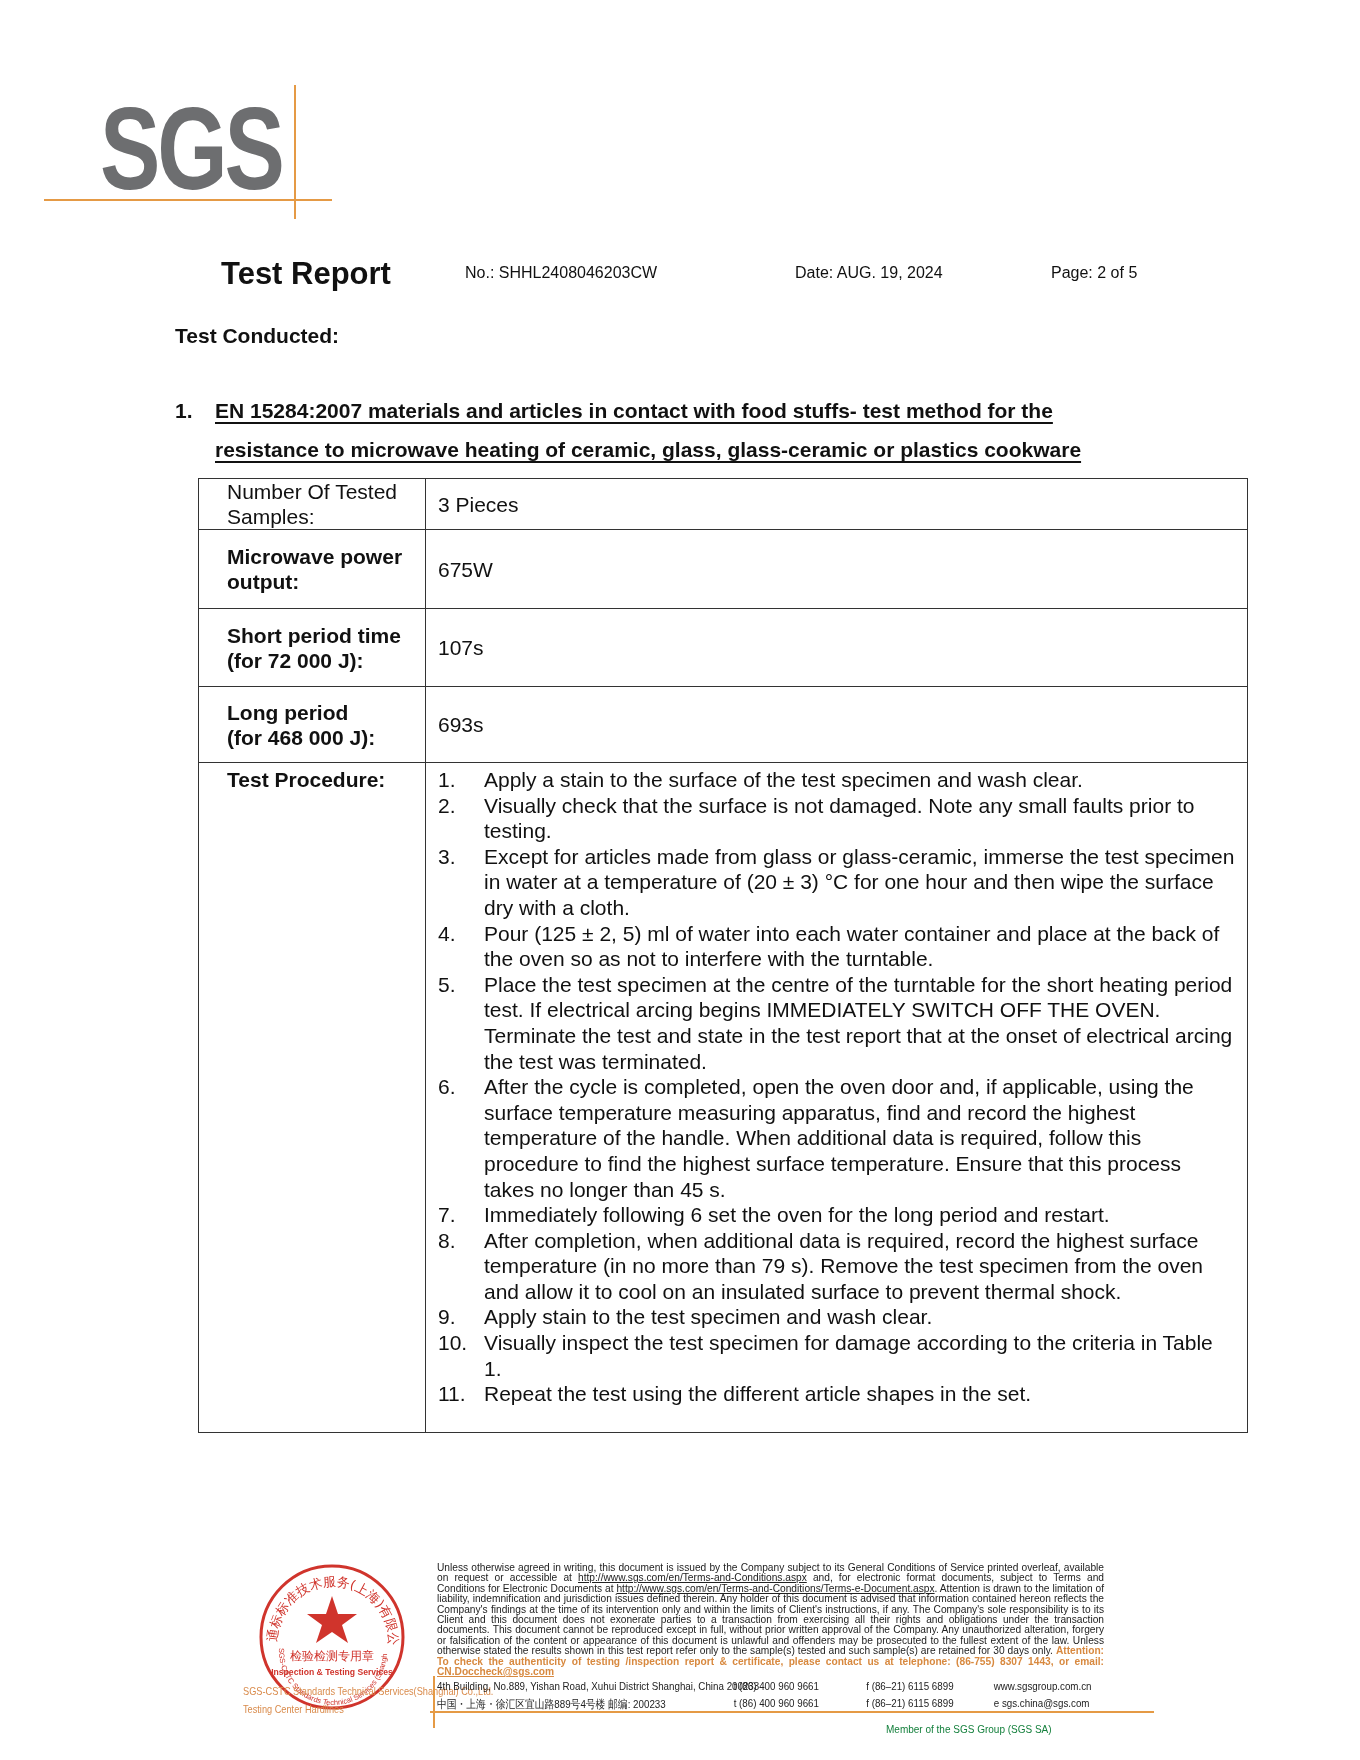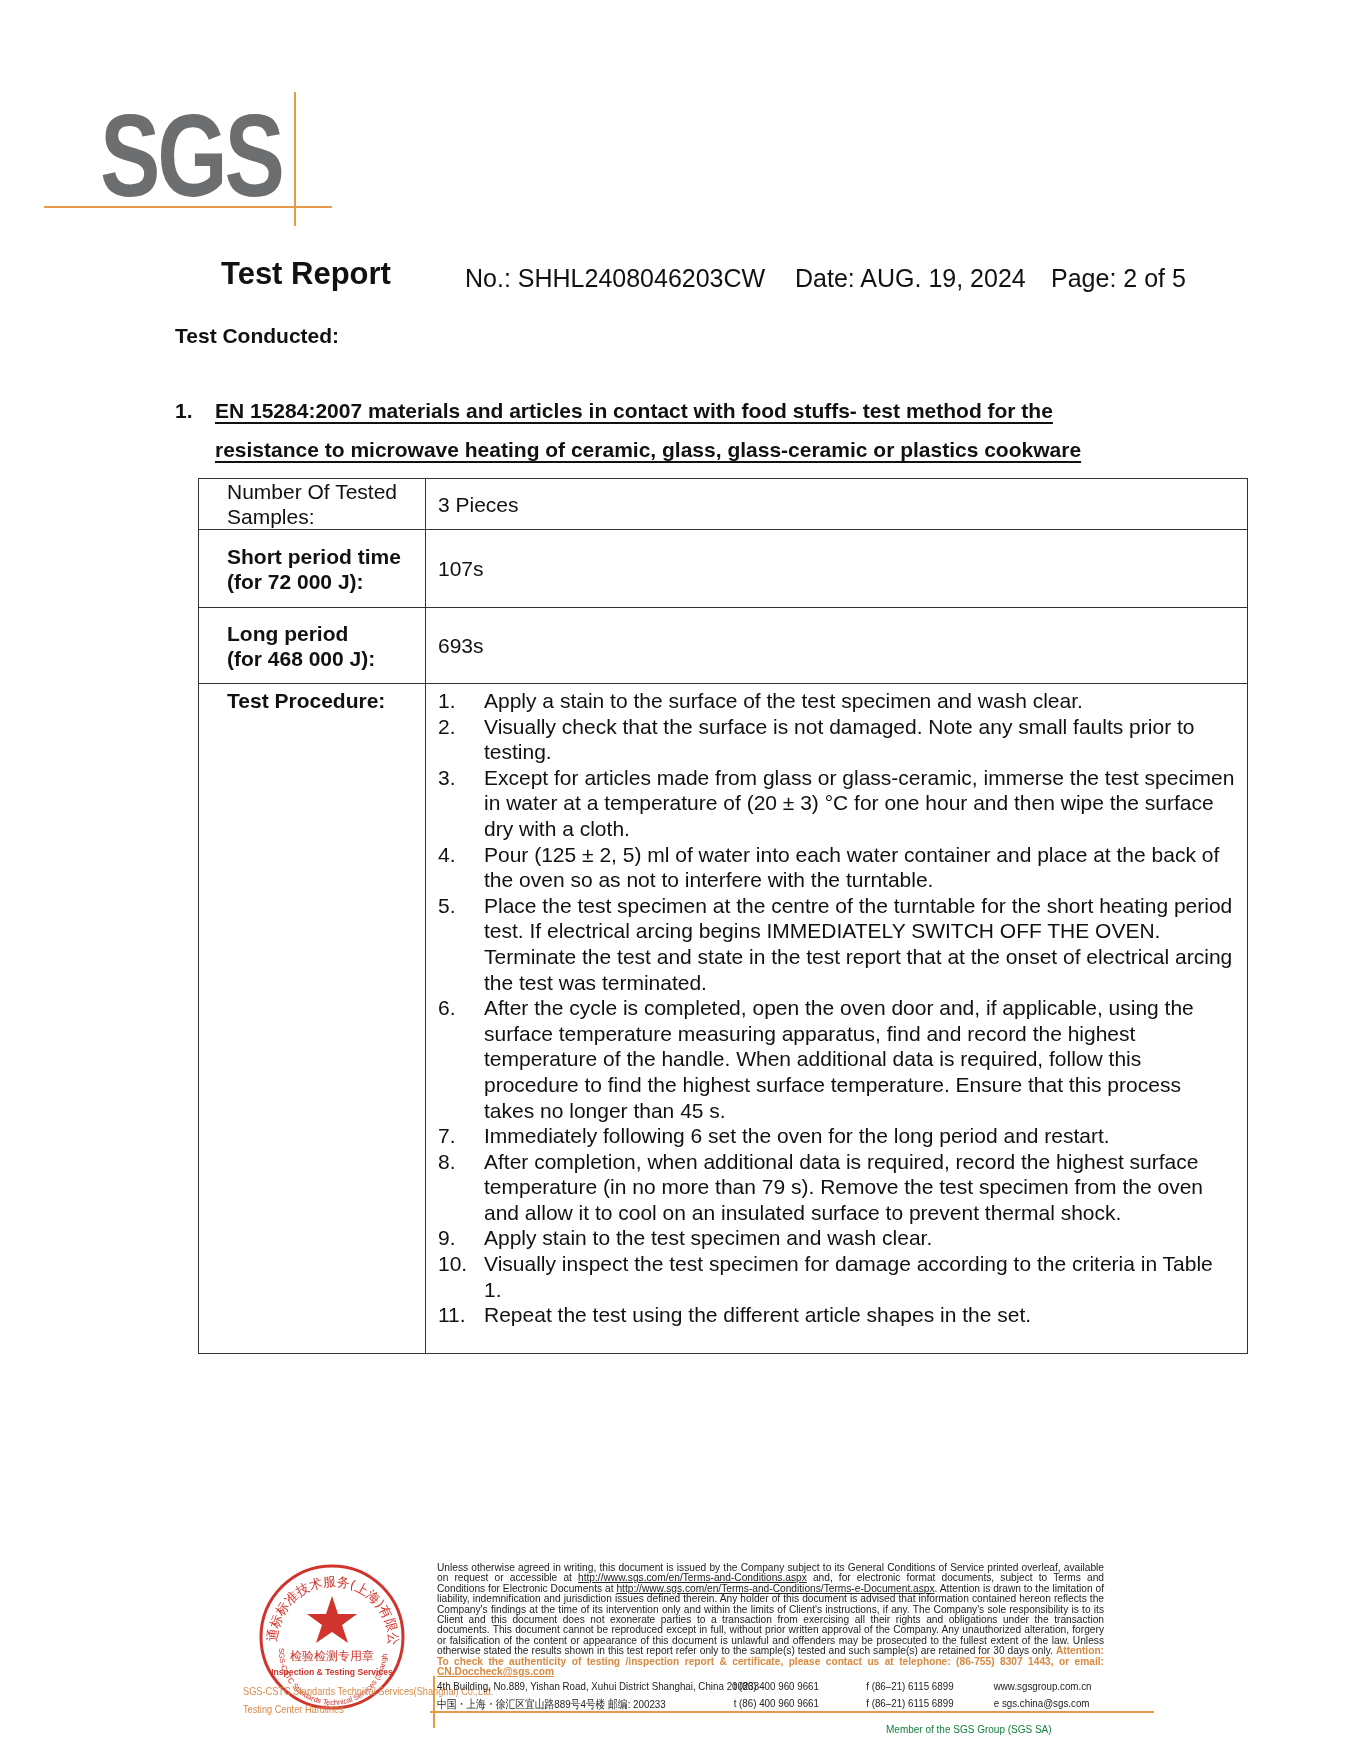--- a/index.html
+++ b/index.html
@@ -1,27 +1,27 @@
 <!DOCTYPE html>
 <html><head>
 <meta charset="utf-8">
 <style>
   html, body { margin:0; padding:0; background:#ffffff; }
   body { width:1360px; height:1760px; position:relative; overflow:hidden; font-family:"Liberation Sans", sans-serif; color:#111; }
   .abs { position:absolute; }
 
   
-  #logo { left:44px; top:92px; width:300px; height:140px; }
+  #logo { left:44px; top:85px; width:300px; height:140px; }
   #logo .logo-text { position:absolute; left:56px; top:6px; font-family:"Liberation Sans", sans-serif; font-weight:bold; font-size:116px; letter-spacing:-4px; color:#6d6e70; transform:scaleX(0.78); transform-origin:left top; line-height:1; }
   #logo .hline { position:absolute; left:0; top:114px; width:288px; height:2px; background:#e59a45; }
   #logo .vline { position:absolute; left:250px; top:0; width:2px; height:134px; background:#e59a45; }
 
   
   .hdr-title { left:221px; top:256px; font-size:31px; font-weight:bold; }
-  .hdr-item { top:264px; font-size:25px; }
+  .hdr-item { top:264px; font-size:16px; }
   .test-conducted { left:175px; top:324px; font-size:21px; font-weight:bold; }
 
   
   .sec-num { left:175px; top:399px; font-size:21px; font-weight:bold; }
   .sec-line { left:215px; font-size:21px; font-weight:bold; text-decoration:underline; text-underline-offset:4px; text-decoration-thickness:2px; }
 
   
   #spec-table { position:absolute; left:198px; top:478px; width:1050px; border-collapse:collapse; font-size:21px; }
   #spec-table td { border:1.5px solid #333; vertical-align:middle; padding:0 12px; line-height:25px; }
   #spec-table td.lbl { width:186px; font-weight:bold;padding-left:28px; }
@@ -62,20 +62,27 @@
 
 <div class="abs sec-num">1.</div>
 <div class="abs sec-line" style="top:399px;">EN 15284:2007 materials and articles in contact with food stuffs- test method for the</div>
 <div class="abs sec-line" style="top:438px;">resistance to microwave heating of ceramic, glass, glass-ceramic or plastics cookware</div>
 
 <table id="spec-table">
   <tbody>
       <tr style="height:51px;">
     <td class="lbl normal"><span>Number Of Tested Samples:</span></td>
     <td>3 Pieces</td>
+  </tr>
+  <tr style="height:79px;">
+    <td class="lbl">
+      <div>Microwave power</div>
+      <div>output:</div>
+    </td>
+    <td>675W</td>
   </tr>
   <tr style="height:78px;">
     <td class="lbl">
       <div>Short period time</div>
       <div>(for 72 000 J):</div>
     </td>
     <td>107s</td>
   </tr>
   <tr style="height:76px;">
     <td class="lbl">

